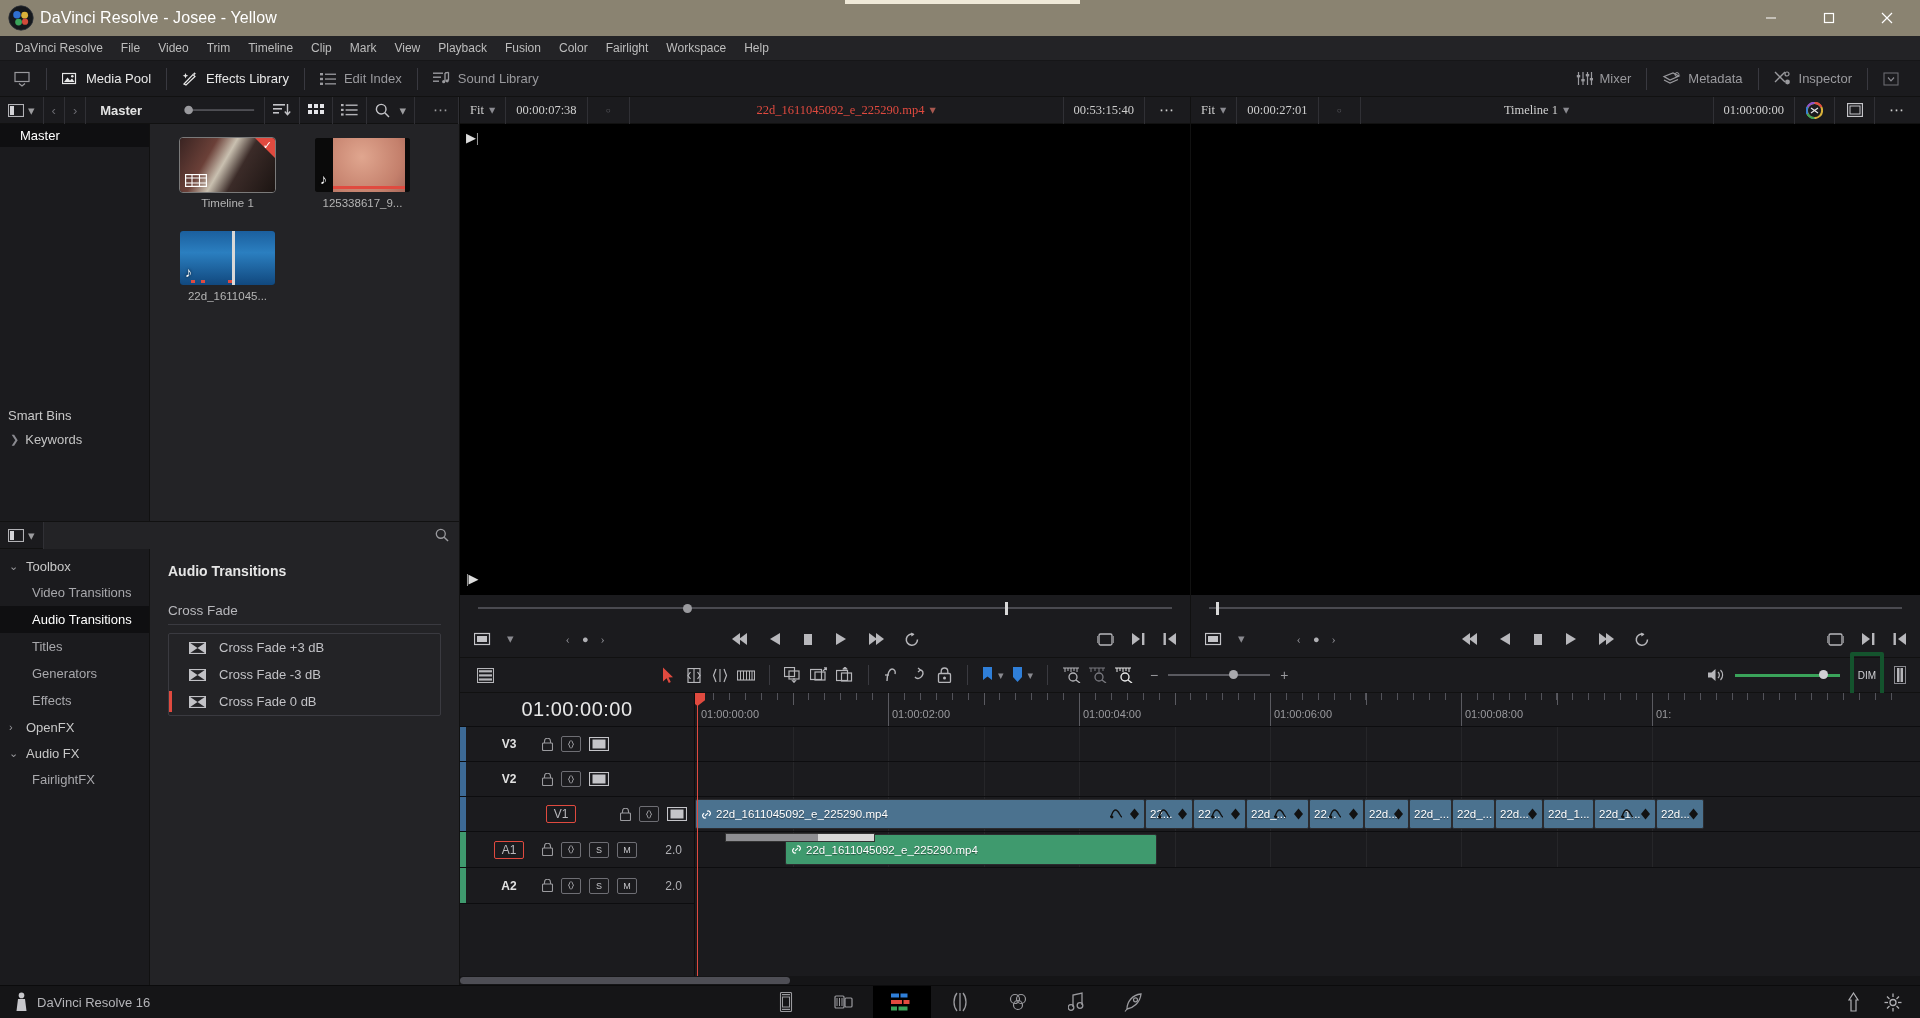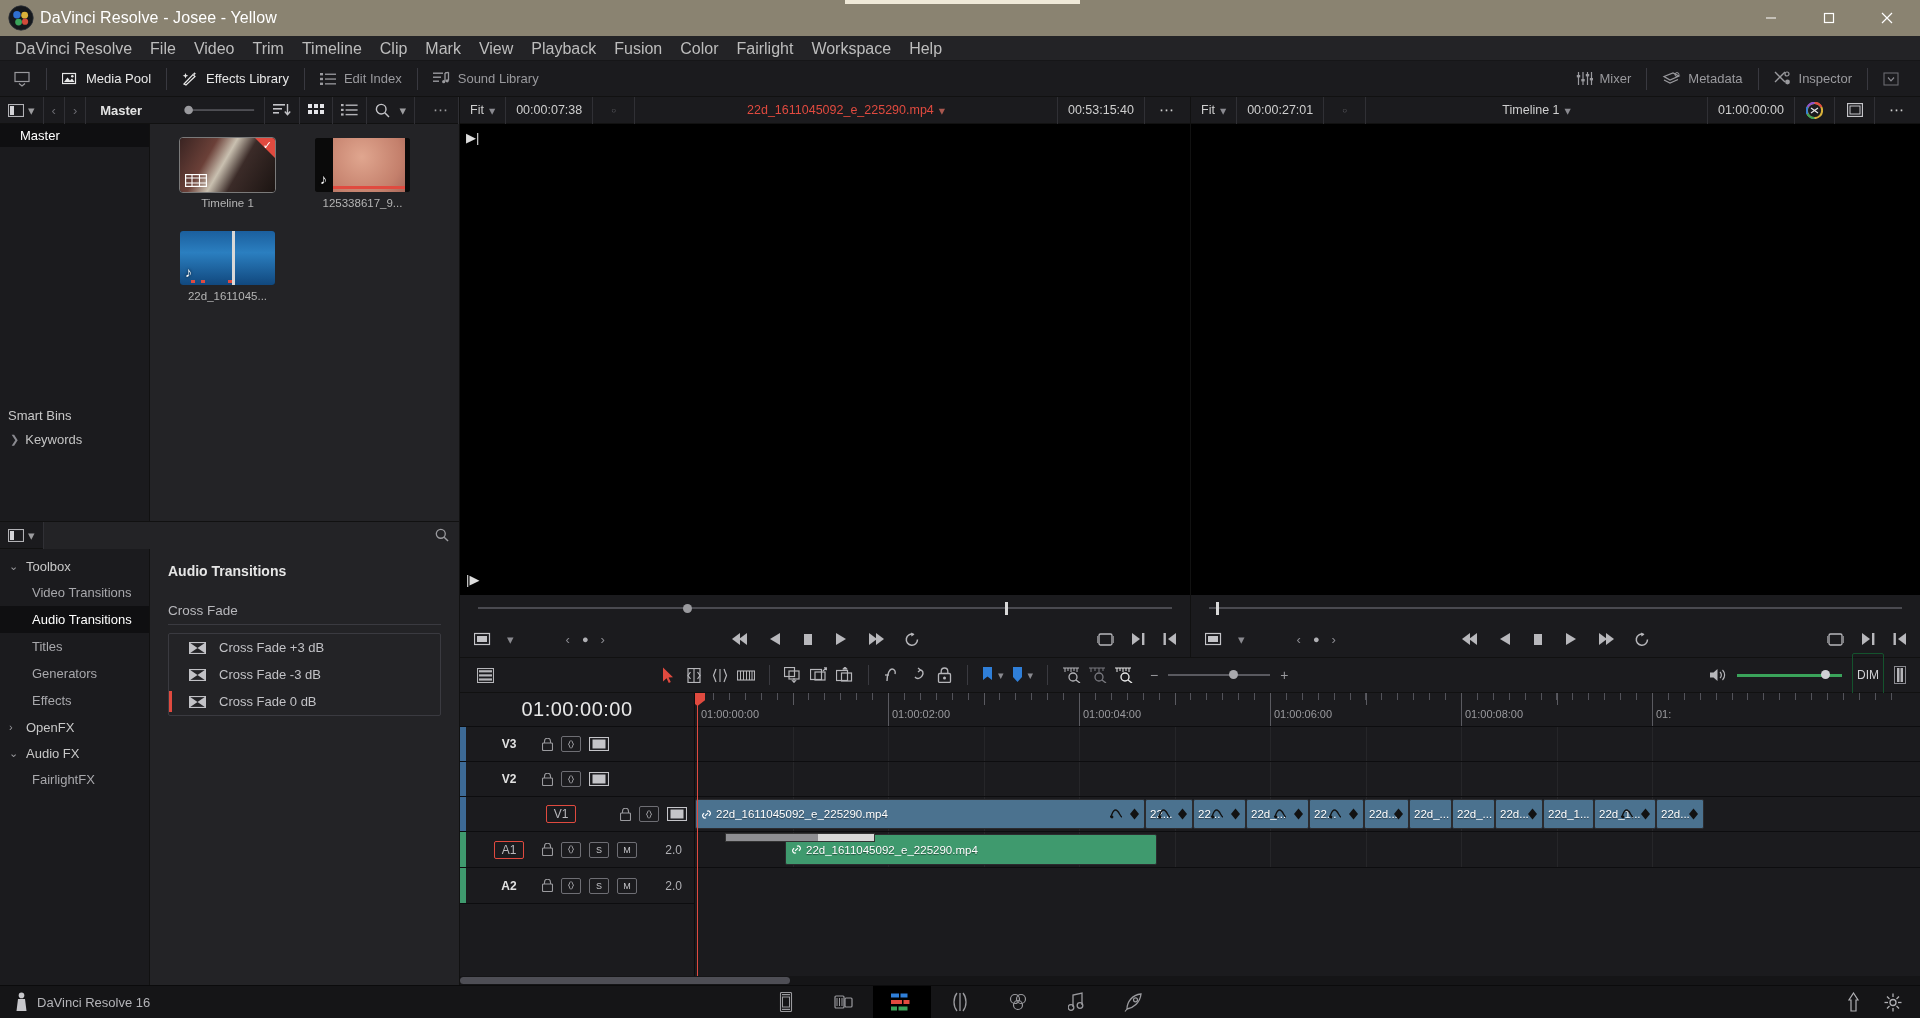--- a/index.html
+++ b/index.html
@@ -23,21 +23,21 @@
   .tb-btn { width:58px; height:36px; display:flex; align-items:center; justify-content:center; color:#fff; }
   .tb-progress {
     position:absolute; left:845px; top:0; width:235px; height:4px; background:#efe9d8;
   }
 
   
   .menubar {
     height:25px; flex:0 0 25px; background:#232326; display:flex; align-items:center;
     padding-left:6px; border-bottom:1px solid #161618;
   }
-  .menubar .mi { padding:0 9px; height:25px; line-height:25px; font-size:16px; color:#bdbdbd; }
+  .menubar .mi { padding:0 9px; height:25px; line-height:25px; font-size:12px; color:#bdbdbd; }
 
   
   .maintoolbar {
     height:36px; flex:0 0 36px; background:#1b1b1e; display:flex; align-items:center;
     border-bottom:1px solid #111; position:relative;
   }
   .mt-left { display:flex; align-items:center; height:100%; }
   .mt-sep { width:1px; height:22px; background:#393940; margin:0 2px; }
   .mt-item {
     display:flex; align-items:center; gap:7px; padding:0 13px; height:28px; color:#9a9a9e;
@@ -91,21 +91,21 @@
   .fx-tree .leaf.sel { background:#0f0f11; color:#fff; }
   .fx-panel { flex:1 1 auto; background:#232326; padding:14px 18px 0 18px; min-width:0; }
   .fx-h { font-size:14px; color:#e6e6e6; font-weight:bold; }
   .fx-sub { margin-top:24px; font-size:13.5px; color:#b8b8bc; padding-bottom:6px; border-bottom:1px solid #3a3a40; }
   .fx-list { margin-top:8px; border:1px solid #3a3a40; border-radius:2px; }
   .fx-item { height:27px; display:flex; align-items:center; gap:13px; padding-left:20px; position:relative; font-size:13px; color:#c2c2c6; }
   .fx-item .bar { position:absolute; left:0; top:3px; bottom:3px; width:3px; background:#e04a3f; }
 
   
   .viewers { height:560px; flex:0 0 560px; display:flex; background:#1b1b1e; }
-  .viewer { flex:1 1 50%; display:flex; flex-direction:column; min-width:0; }
+  .viewer { flex:1 1 50%; display:flex; flex-direction:column; min-width:0;font-family:Liberation Serif, serif; }
   .viewer + .viewer { border-left:1px solid #111; }
   .v-head { height:27px; flex:0 0 27px; display:flex; align-items:center; border-bottom:1px solid #111; }
   .v-head .cell { height:27px; display:flex; align-items:center; justify-content:center; gap:5px; padding:0 10px; border-right:1px solid #303035; color:#cfcfcf; font-size:12.5px; }
   .v-head .grow { flex:1 1 auto; justify-content:center; }
   .v-canvas { flex:1 1 auto; background:#000; position:relative; }
   .v-canvas .marker-tl { position:absolute; left:6px; top:6px; color:#ddd; font-size:13px; }
   .v-canvas .marker-bl { position:absolute; left:6px; bottom:8px; color:#ddd; font-size:13px; }
   .v-scrub { height:26px; flex:0 0 26px; display:flex; align-items:center; padding:0 18px; position:relative; }
   .scrub-line { height:2px; background:#4a4a50; width:100%; position:relative; }
   .scrub-dot { position:absolute; width:9px; height:9px; border-radius:50%; background:#9a9a9e; top:-3.5px; }
@@ -856,21 +856,21 @@
           <div style="margin-left:auto;display:flex;align-items:center;gap:10px;padding-right:4px">
             <svg width="18" height="16" viewBox="0 0 18 16">
               <path d="M1 5.5 L4.5 5.5 L8.5 2 L8.5 14 L4.5 10.5 L1 10.5 Z" fill="#b6b6ba"></path>
               <path d="M11 5 A4 4 0 0 1 11 11" fill="none" stroke="#b6b6ba" stroke-width="1.2"></path>
               <path d="M13.5 3 A7 7 0 0 1 13.5 13" fill="none" stroke="#b6b6ba" stroke-width="1.2"></path>
             </svg>
             <div style="position:relative;width:105px;height:14px">
               <div style="position:absolute;top:6px;left:0;right:0;height:2.5px;background:#3aa35a"></div>
               <div id="audknob" style="position: absolute; top: 2px; width: 9px; height: 9px; border-radius: 50%; background: rgb(208, 208, 212); left: 80%;"></div>
             </div>
-            <div style="border:1px solid #14532d;border-radius:2px;padding:14px 4px;font-size:12px;color:#d0d0d4">DIM</div>
+            <div style="border:4px solid #14532d;border-radius:2px;padding:14px 4px;font-size:10px;color:#d0d0d4">DIM</div>
             <svg width="12" height="18" viewBox="0 0 12 18">
               <rect x="0.5" y="0.5" width="11" height="17" fill="none" stroke="#8a8a90" stroke-width="1"></rect>
               <rect x="3" y="2" width="2.5" height="14" fill="#b6b6ba"></rect>
                 <rect x="6.5" y="2" width="2.5" height="14" fill="#b6b6ba"></rect>
             </svg>
           </div>
         </div>
 
         <div class="tl-area">
           <div class="tl-heads">

